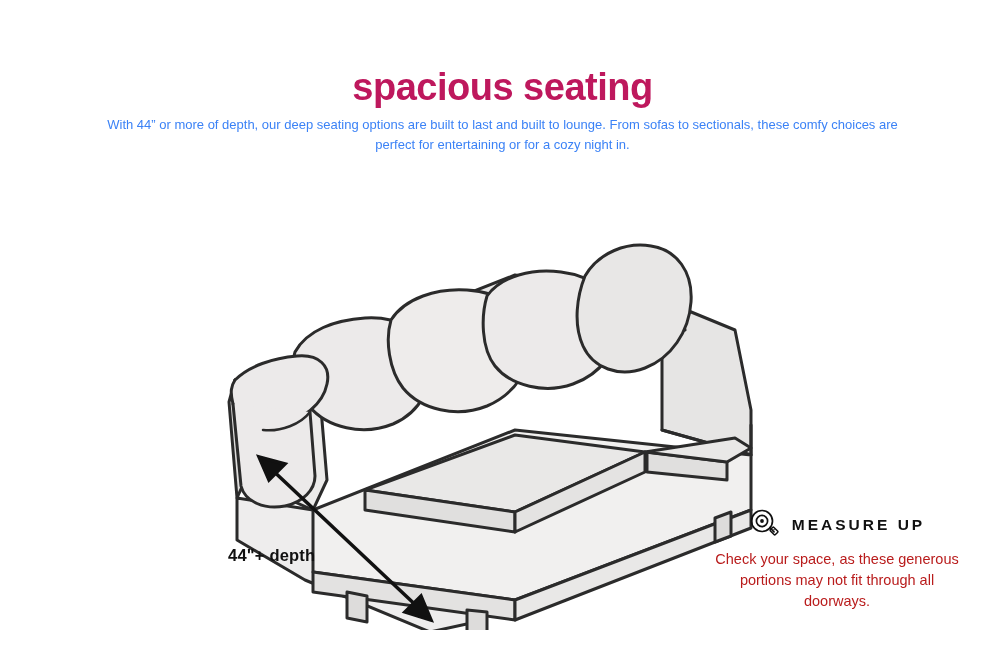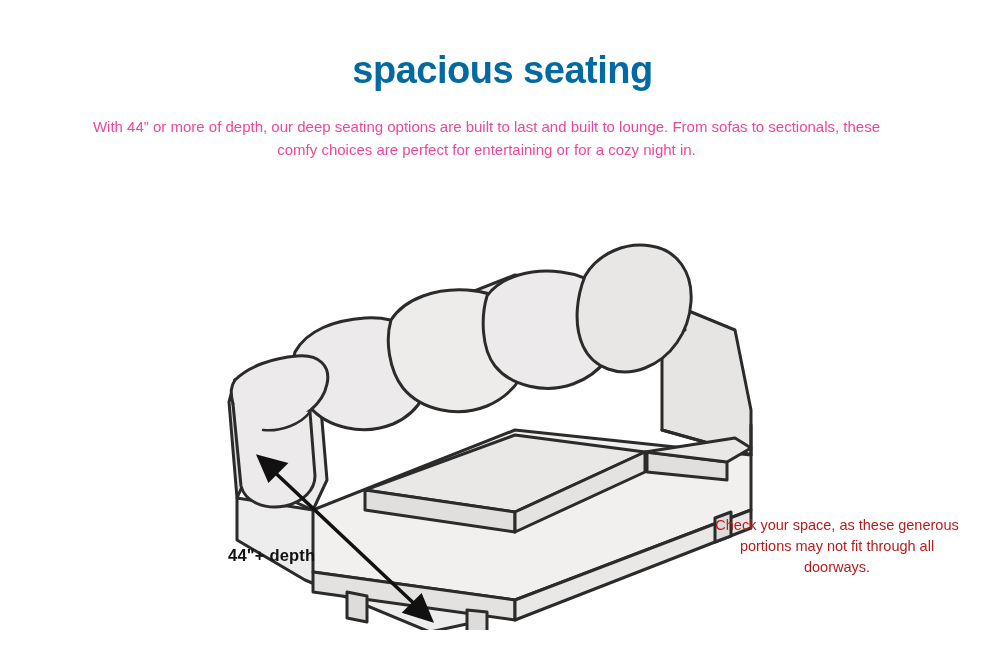--- a/index.html
+++ b/index.html
@@ -17,39 +17,39 @@
   }
   .page {
     position: absolute;
     inset: 0;
     background: #ffffff;
   }
 
   
   .headline {
     position: absolute;
-    top: 50px;
+    top: 67px;
     left: 0;
     width: 1005px;
     text-align: center;
     font-size: 38px;
     font-weight: bold;
     letter-spacing: -0.5px;
-    color: #0369a1;
+    color: #be185d;
     line-height: 1.1;
   }
   .subcopy {
     position: absolute;
     top: 115px;
-    left: 74px;
+    left: 90px;
     width: 825px;
     text-align: center;
-    font-size: 15px;
+    font-size: 13px;
     line-height: 1.55;
-    color: #ec4899;
+    color: #3b82f6;
   }
 
   
   .illustration {
     position: absolute;
     top: 180px;
     left: 215px;
     width: 600px;
     height: 450px;
   }
@@ -154,16 +154,29 @@
         <line x1="52" y1="285" x2="208" y2="432"></line>
         <polygon points="44,277 70,284 54,300"></polygon>
         <polygon points="216,440 190,432 206,416"></polygon>
       </g>
     </svg>
   </div>
 
   <div class="depth-label">44"+ depth</div>
 
   <div class="measure-block">
+    <div class="measure-head">
+      <span>
+        <svg width="30" height="30" viewBox="0 0 30 30" xmlns="http://www.w3.org/2000/svg">
+          <circle cx="13" cy="13" r="10.5" fill="none" stroke="#111111" stroke-width="1.7"></circle>
+          <circle cx="13" cy="13" r="5.6" fill="none" stroke="#111111" stroke-width="1.7"></circle>
+          <circle cx="13" cy="13" r="1.9" fill="#111111"></circle>
+          <path d="M20.5 19 L25.5 24.5" stroke="#111111" stroke-width="1.7" fill="none"></path>
+          <rect x="21.5" y="20.5" width="7" height="5" rx="1" transform="rotate(45 25 23)" fill="none" stroke="#111111" stroke-width="1.5"></rect>
+          <path d="M23 22.2 L23.9 23.1 M24.6 21.2 L25.5 22.1" stroke="#111111" stroke-width="1.1"></path>
+        </svg>
+      </span>
+      <span class="measure-title">MEASURE UP</span>
+    </div>
     <div class="measure-body">Check your space, as these generous portions may not fit through all doorways.</div>
   </div>
 
 </div>
 
 </body></html>

